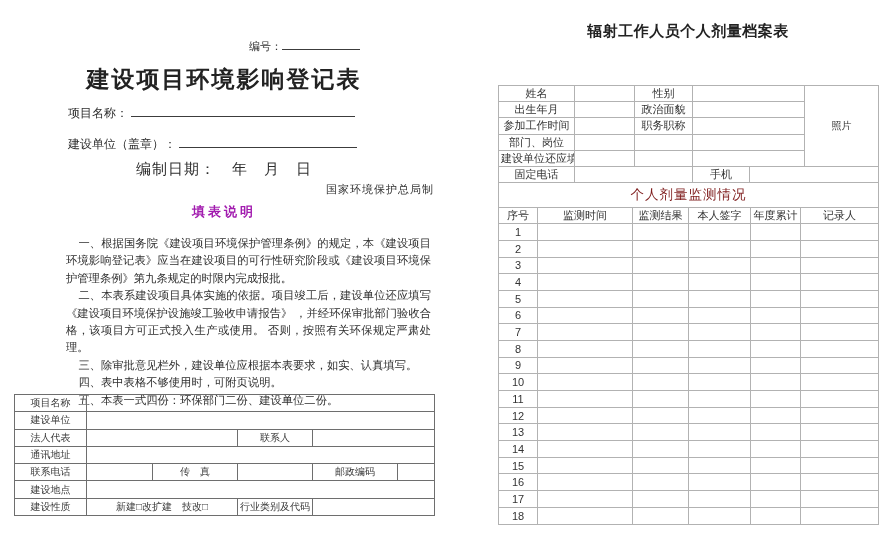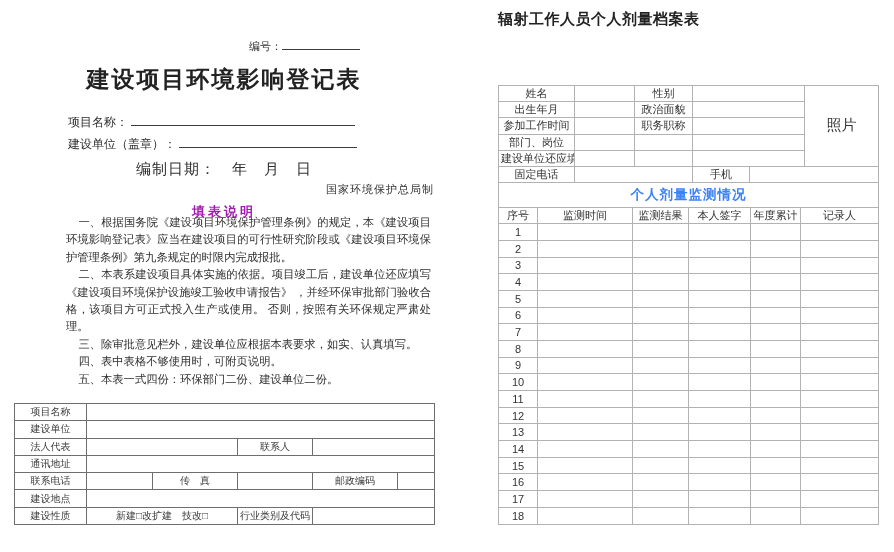--- a/index.html
+++ b/index.html
@@ -30,85 +30,85 @@
     border-bottom: 1px solid #3c3c3c;
     vertical-align: baseline;
   }
   .title-left {
     position: absolute; top: 64px; left: 14px; width: 420px;
     margin: 0; text-align: center;
     font-size: 23px; font-weight: bold; letter-spacing: 2px;
     color: #222;
   }
   .field-row { position: absolute; left: 68px; font-size: 12px; white-space: nowrap; }
-  .field-row.r1 { top: 114px; }
+  .field-row.r1 { top: 105px; }
   .field-row.r2 { top: 136px; }
   .field-row.r1 .uline { width: 224px; }
   .field-row.r2 .uline { width: 178px; }
   .date-line {
     position: absolute; top: 160px; left: 14px; width: 420px;
     text-align: center; font-size: 15px; letter-spacing: 1px;
   }
   .issuer {
     position: absolute; top: 182px; left: 14px; width: 420px;
     text-align: right; font-size: 11px; letter-spacing: 1px;
   }
   .instr-title {
     position: absolute; top: 203px; left: 14px; width: 420px;
     margin: 0; text-align: center;
     font-size: 13px; font-weight: bold; letter-spacing: 3px; color: #a21caf;
   }
   .instructions {
-    position: absolute; top: 214px; left: 66px; width: 365px;
+    position: absolute; top: 235px; left: 66px; width: 365px;
     font-size: 11.3px; line-height: 17.4px; text-align: justify;
   }
   .instructions p { margin: 0; text-indent: 1.1em; }
 
   table { border-collapse: collapse; table-layout: fixed; padding-left: 36px; }
   td { padding: 0 2px; overflow: hidden; white-space: nowrap; }
 
   .left-table {
-    position: absolute; top: 403px; left: 14px; width: 420px;
+    position: absolute; top: 394px; left: 14px; width: 420px;
     font-size: 10px; color: #3a3a3a;
   }
   .left-table td {
     border: 1px solid #6e6e6e;
     height: 17.3px;
     text-align: center;
   }
 
   
   .page-right {
     position: absolute; left: 447px; top: 0;
     width: 447px; height: 552px;
     font-family: "Liberation Sans", "DejaVu Sans", sans-serif;
     color: #333;
   }
   .title-right {
-    position: absolute; top: 10px; left: 51px; width: 380px;
-    margin: 0; 
+    position: absolute; top: 22px; left: 51px; width: 380px;
+    margin: 0; text-align: center;
     font-size: 15px; font-weight: bold; color: #222;
     letter-spacing: 0.5px;
   }
   .right-tables { position: absolute; top: 85px; left: 51px; width: 380px; }
   .right-info-table, .monitor-table { width: 380px; font-size: 11px; }
   .monitor-table { margin-top: -1px; }
   .right-info-table td, .monitor-table td {
     border: 1px solid #b2b2b2;
     height: 16.2px;
     text-align: center;
   }
   .monitor-table td.caption-cell {
     height: 25px;
-    font-size: 13.5px; font-weight: bold; color: #3b82f6;
+    font-size: 13.5px; font-weight: normal; color: #7f1d1d;
     letter-spacing: 1px;
   }
   .monitor-table td.hdr { height: 16px; }
   .monitor-table td.num-cell, .monitor-table td.m-blank { height: 16.7px; }
-  .photo-cell { font-size: 15px; }
+  .photo-cell { font-size: 10px; }
 </style>
 </head>
 <body>
 
 <div class="page-left">
 
   <div class="serial-row">
     <span>编号：</span><span class="uline"></span>
   </div>
 

